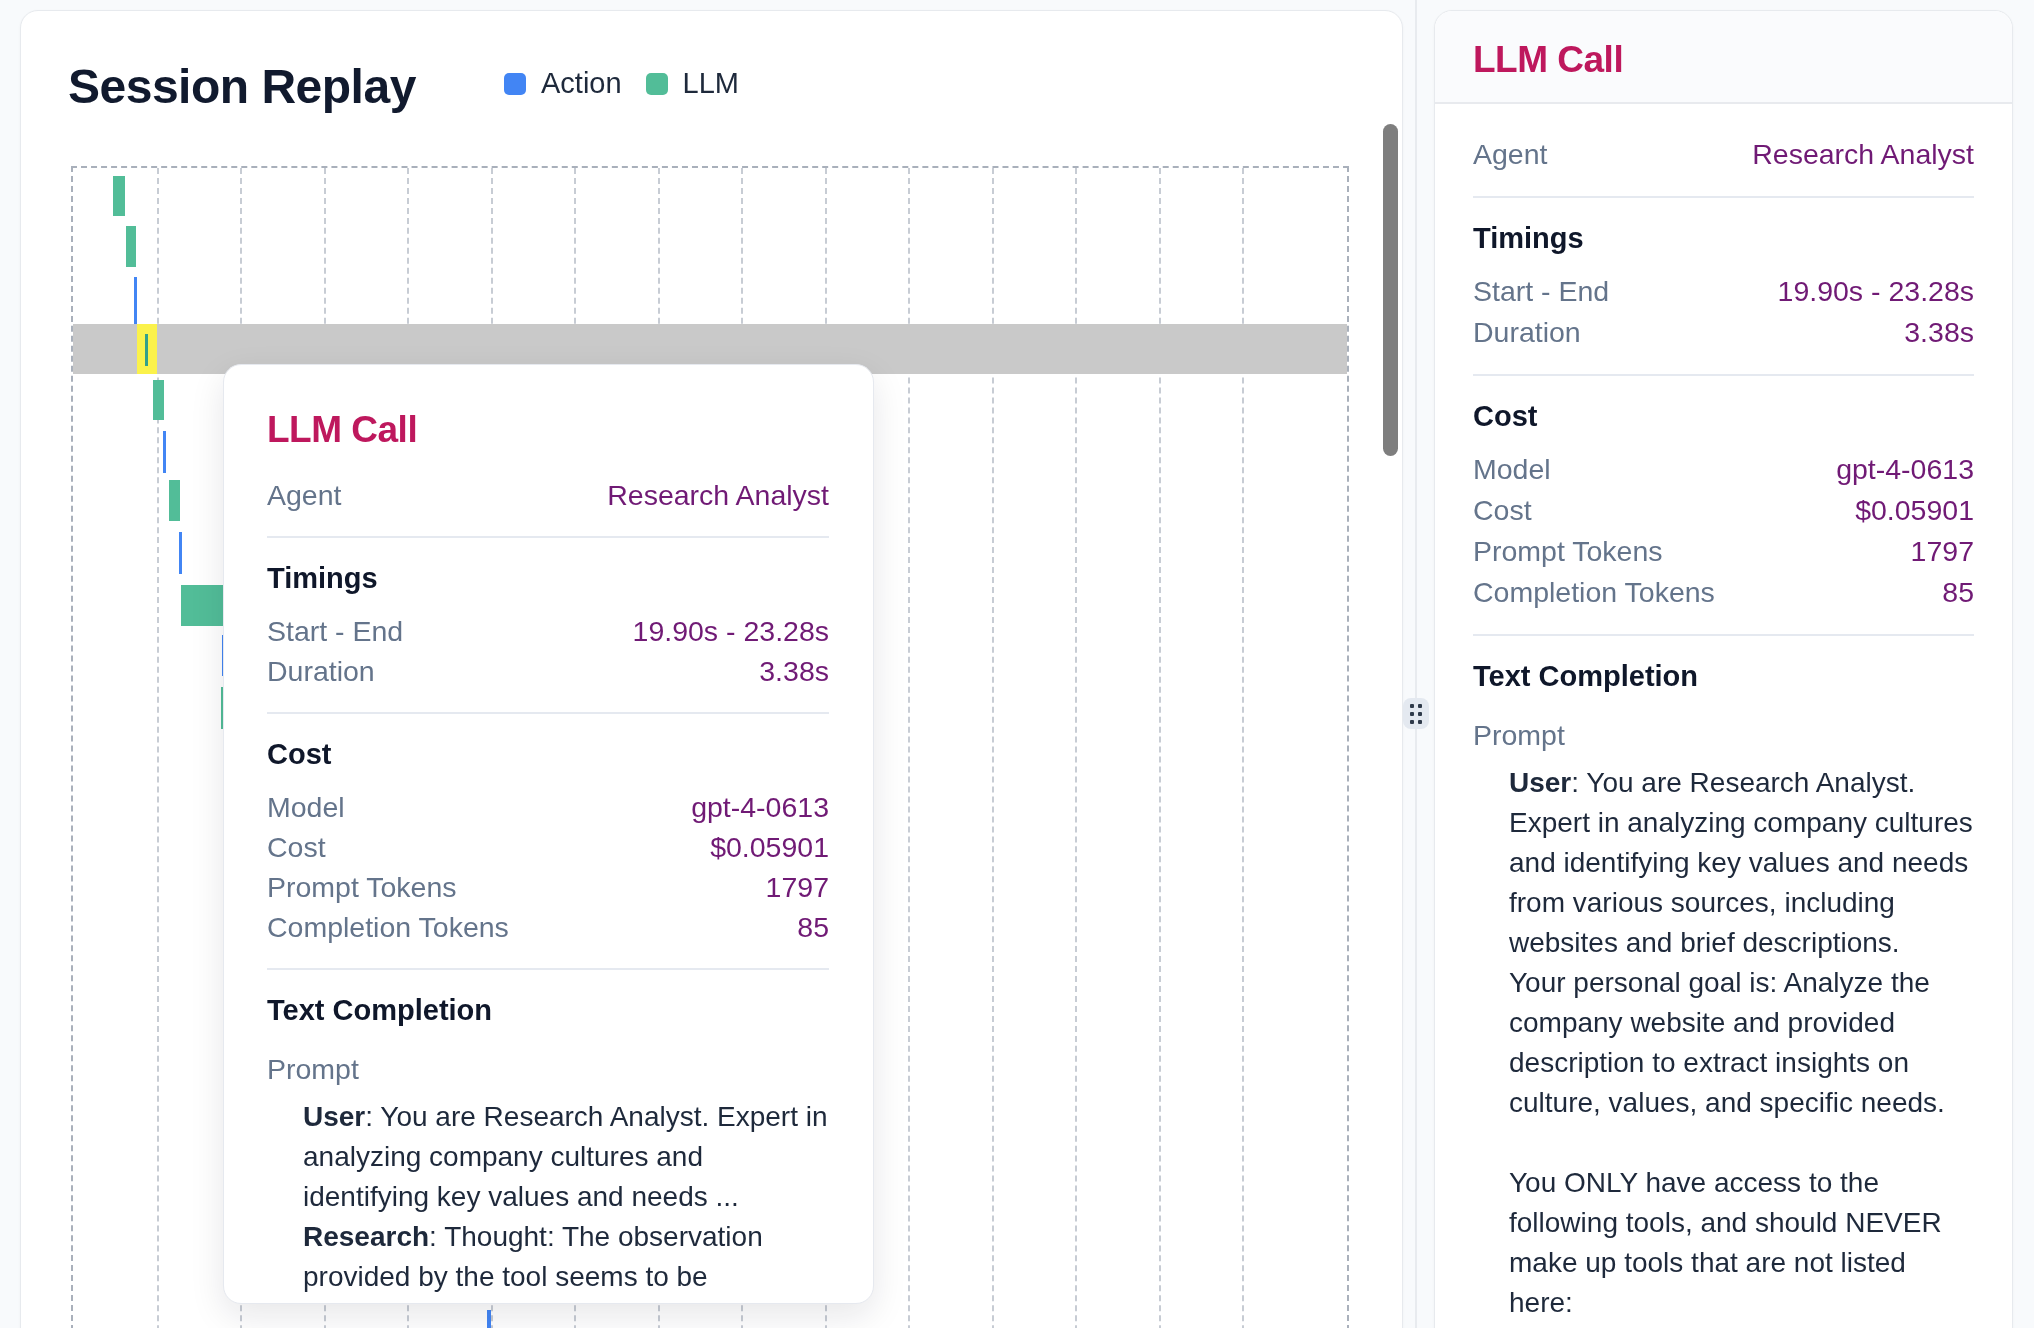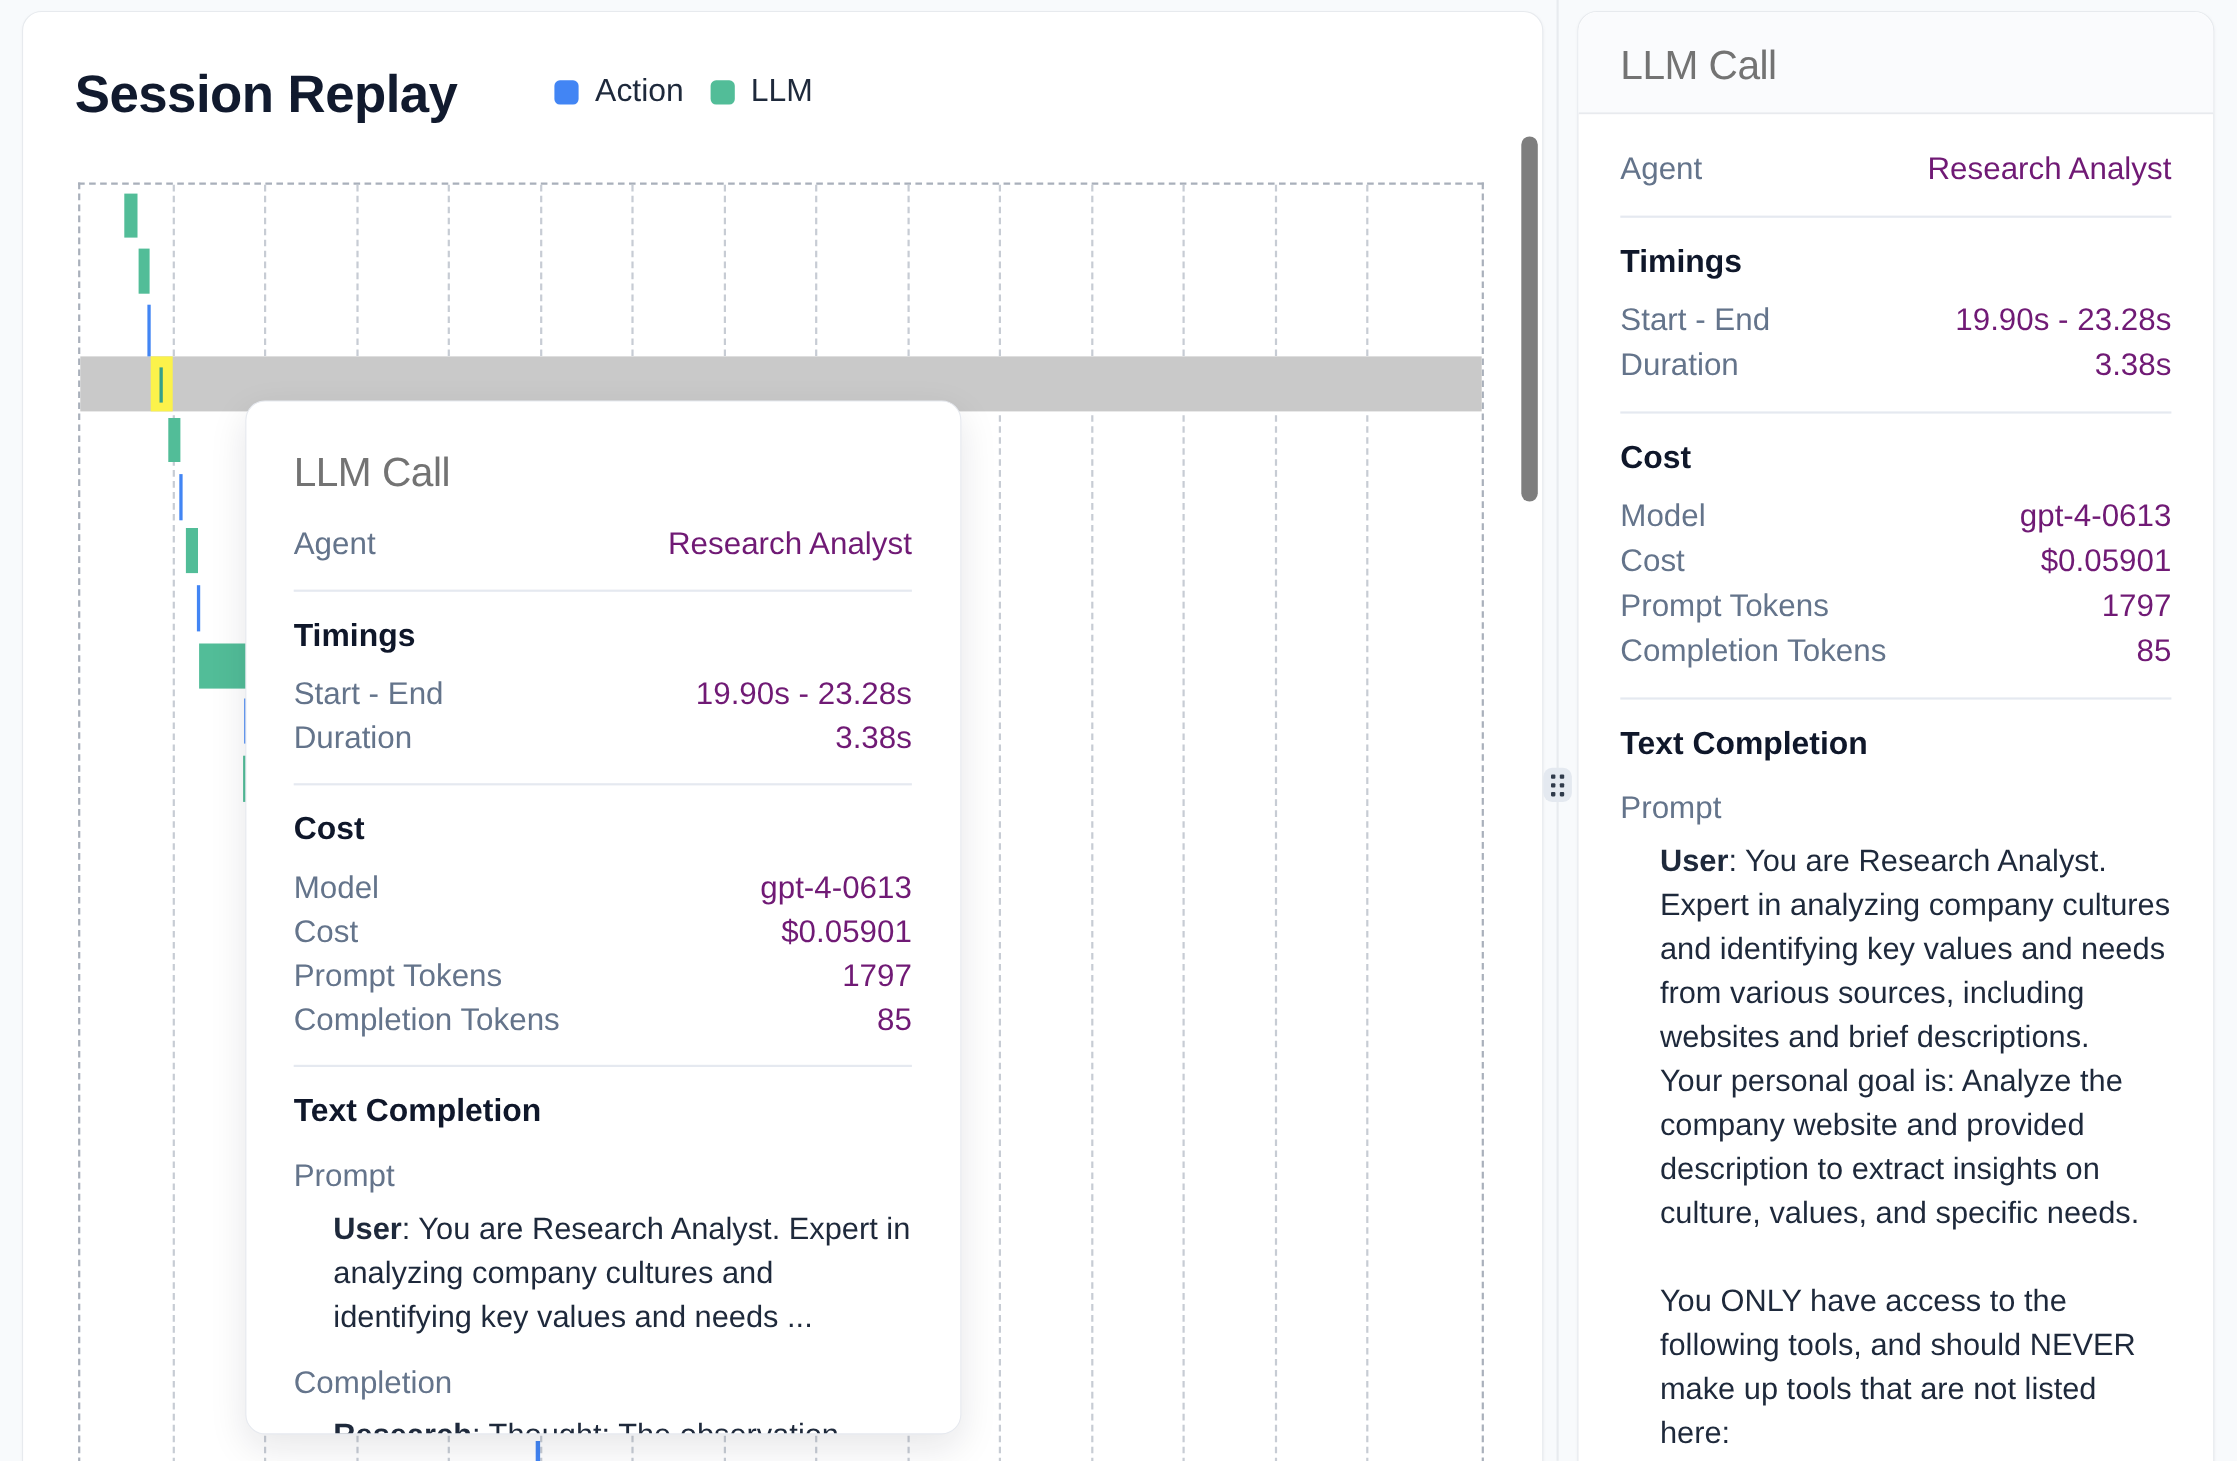--- a/index.html
+++ b/index.html
@@ -32,21 +32,21 @@
   
   #chart-scrollbar { position:absolute; left:1362px; top:113px; width:15px;
     height:332px; border-radius:8px; background:#7e7e7e; z-index:8; cursor:pointer; }
 
   
   #tooltip { position:absolute; left:202px; top:353px; width:651px; height:940px;
     background:#fff; border:1.5px solid #e6e9ef; border-radius:18px; z-index:10;
     box-shadow:0 12px 34px rgba(15,23,42,.10); padding:44px 44px 0 43px;
     overflow:hidden; }
 
-  .d-title { font-size:37px; font-weight:normal; color:#737373;
+  .d-title { font-size:37px; font-weight:bold; color:#be185d;
     letter-spacing:-0.5px; margin-bottom:24px; }
   .d-row { display:flex; justify-content:space-between; align-items:baseline;
     font-size:28.5px; line-height:40px; }
   .d-label { color:#64748b; }
   .d-value { color:#701a75; text-align:right; }
   .d-divider { border:none; border-top:2px solid #e5e9f0; margin:21px 0; }
   .d-heading { font-size:29px; font-weight:bold; color:#0f172a;
     margin:0 0 14px 0; line-height:38px; }
   .d-sublabel { font-size:28.5px; color:#64748b; line-height:40px; margin:20px 0 8px 0; }
   .d-para { font-size:28px; line-height:40px; color:#1e293b; margin-left:36px;
@@ -155,21 +155,20 @@
     </div>
     <div class="d-row">
       <span class="d-label">Completion Tokens</span>
       <span class="d-value">85</span>
     </div>
     <hr class="d-divider">
 
     <div class="d-heading">Text Completion</div>
     <div class="d-sublabel">Prompt</div>
     <div class="d-para"><b>User</b><span>: You are Research Analyst. Expert in analyzing company cultures and identifying key values and needs ...</span></div>
-    <div class="d-sublabel">Completion</div>
     <div class="d-para"><b>Research</b><span>: Thought: The observation provided by the tool seems to be incorrect. It appears to be content from ...</span></div>
   </div>
 </div>
 
 <div id="panel-divider"></div>
 <div id="divider-handle">
   <span></span>
     <span></span>
     <span></span>
     <span></span>

